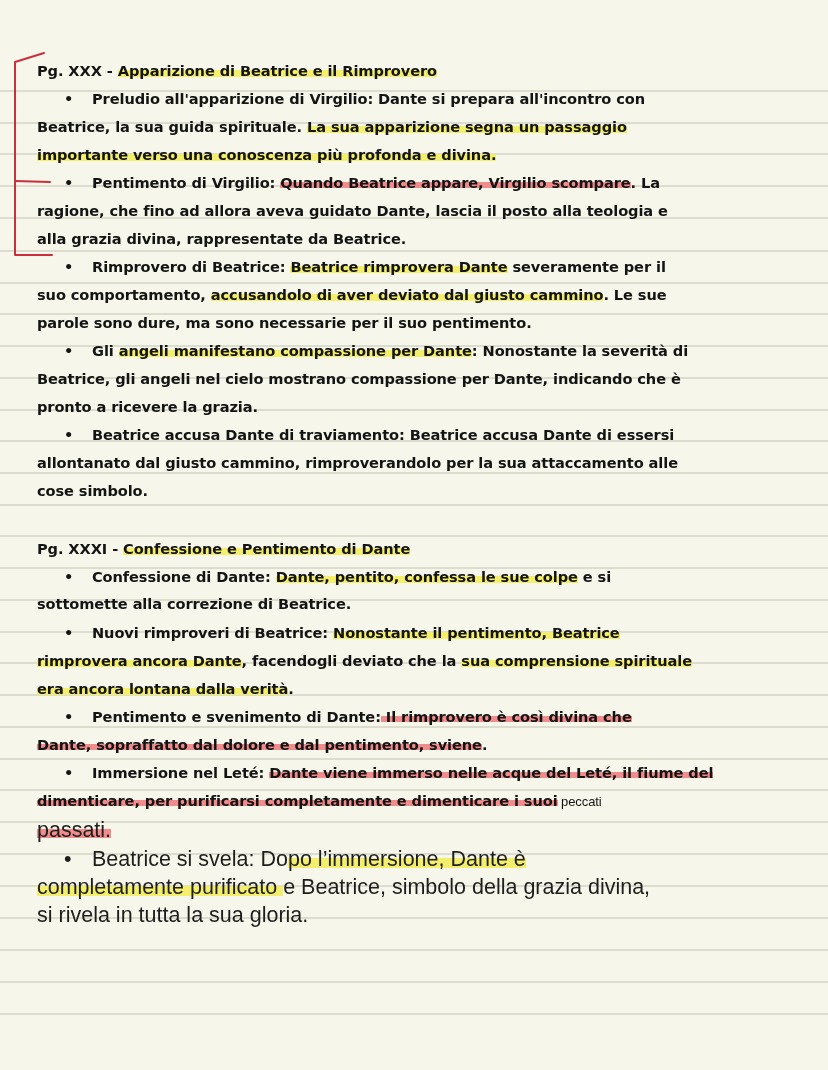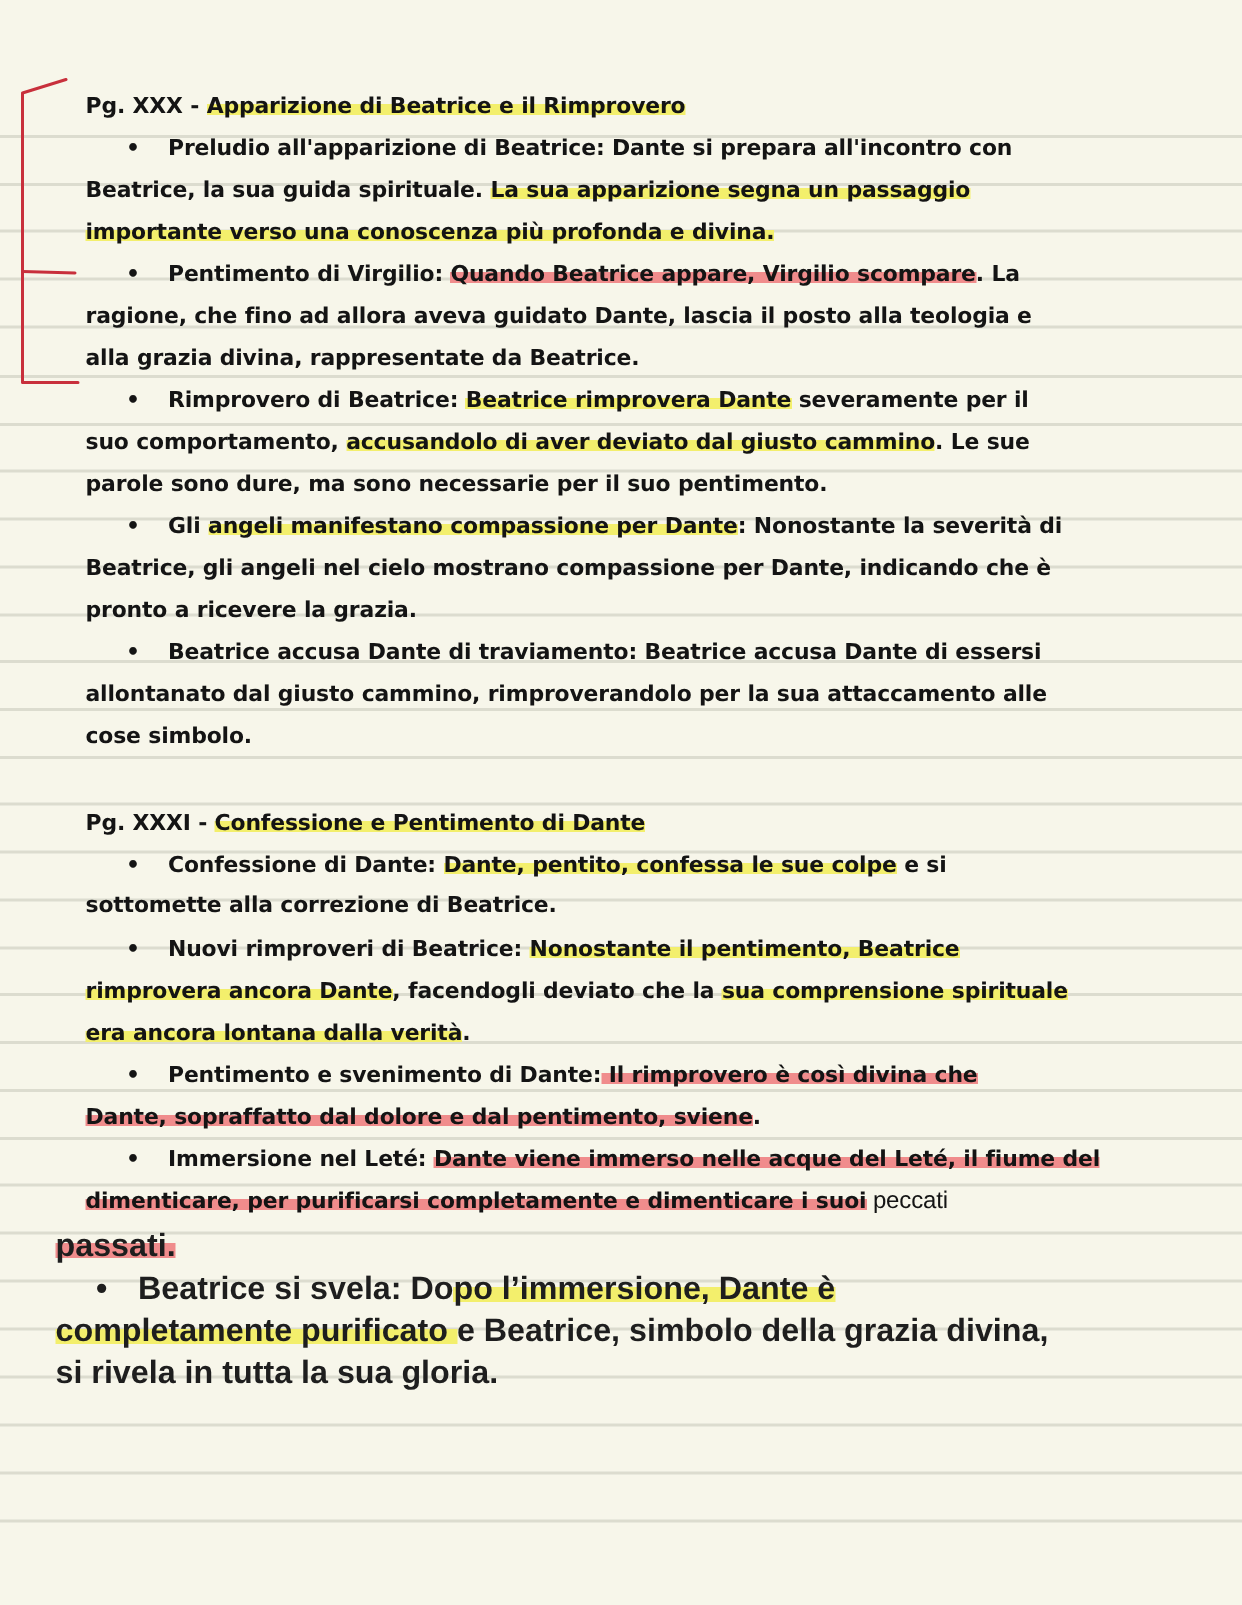--- a/index.html
+++ b/index.html
@@ -10,33 +10,33 @@
     font-family: "DejaVu Sans", sans-serif;
     color: #141414;
   }
   .rules { position: absolute; left: 0; top: 0; width: 828px; height: 1070px; z-index: 0; }
   .rule { position: absolute; left: 0; width: 828px; height: 2px; background: #dcdccf; }
   .bracket { position: absolute; left: 0; top: 0; z-index: 1; }
   .page { position: absolute; left: 0; top: 0; width: 828px; z-index: 2; }
   .line {
     position: absolute; left: 37px; white-space: nowrap;
     font-size: 14.6px; font-weight: bold; letter-spacing: -0.1px;
-    height: 28px; line-height: 28px; margin-left: 20px;
+    height: 28px; line-height: 28px;
   }
   .line.indent { left: 64px; }
   .bullet { display: inline-block; width: 28px; }
   .hl-y { background: linear-gradient(transparent 45%, #f3ef6c 45%, #f3ef6c 88%, transparent 88%); }
   .hl-r { background: linear-gradient(transparent 45%, #f08c8c 45%, #f08c8c 85%, transparent 85%); }
   .plain-line {
     position: absolute; left: 37px; white-space: nowrap;
-    font-family: "Liberation Sans", sans-serif; font-weight: bold;
+    font-family: "Liberation Sans", sans-serif; font-weight: normal;
     font-size: 21.5px; height: 28px; line-height: 28px; color: #1e1e1e;
   }
   .plain-line.indent { left: 64px; }
-  .plain-inline { font-family: "Liberation Sans", sans-serif; font-weight: normal; font-size: 16px; }
+  .plain-inline { font-family: "Liberation Sans", sans-serif; font-weight: normal; font-size: 13px; }
 </style>
 </head>
 <body>
 
 <div class="rules">
   <div class="rule" style="top:90px"></div>
   <div class="rule" style="top:122px"></div>
   <div class="rule" style="top:153px"></div>
   <div class="rule" style="top:185px"></div>
   <div class="rule" style="top:217px"></div>
@@ -72,21 +72,21 @@
   <path d="M15 181 L50 182" fill="none" stroke="#c8303c" stroke-width="2" stroke-linecap="round"></path>
 </svg>
 
 <div class="page">
 
   <div class="line" style="top:57px">
     <span>Pg. XXX - </span><span class="hl-y">Apparizione di Beatrice e il Rimprovero</span>
   </div>
 
   <div class="line indent" style="top:85px">
-    <span class="bullet">•</span><span>Preludio all'apparizione di Beatrice:</span><span> Dante si prepara all'incontro con</span>
+    <span class="bullet">•</span><span>Preludio all'apparizione di Virgilio:</span><span> Dante si prepara all'incontro con</span>
   </div>
   <div class="line" style="top:113px">
     <span>Beatrice, la sua guida spirituale. </span><span class="hl-y">La sua apparizione segna un passaggio</span>
   </div>
   <div class="line" style="top:141px">
     <span class="hl-y">importante verso una conoscenza più profonda e divina.</span>
   </div>
 
   <div class="line indent" style="top:169px">
     <span class="bullet">•</span><span>Pentimento di Virgilio:</span> <span class="hl-r">Quando Beatrice appare, Virgilio scompare</span><span>. La</span>

